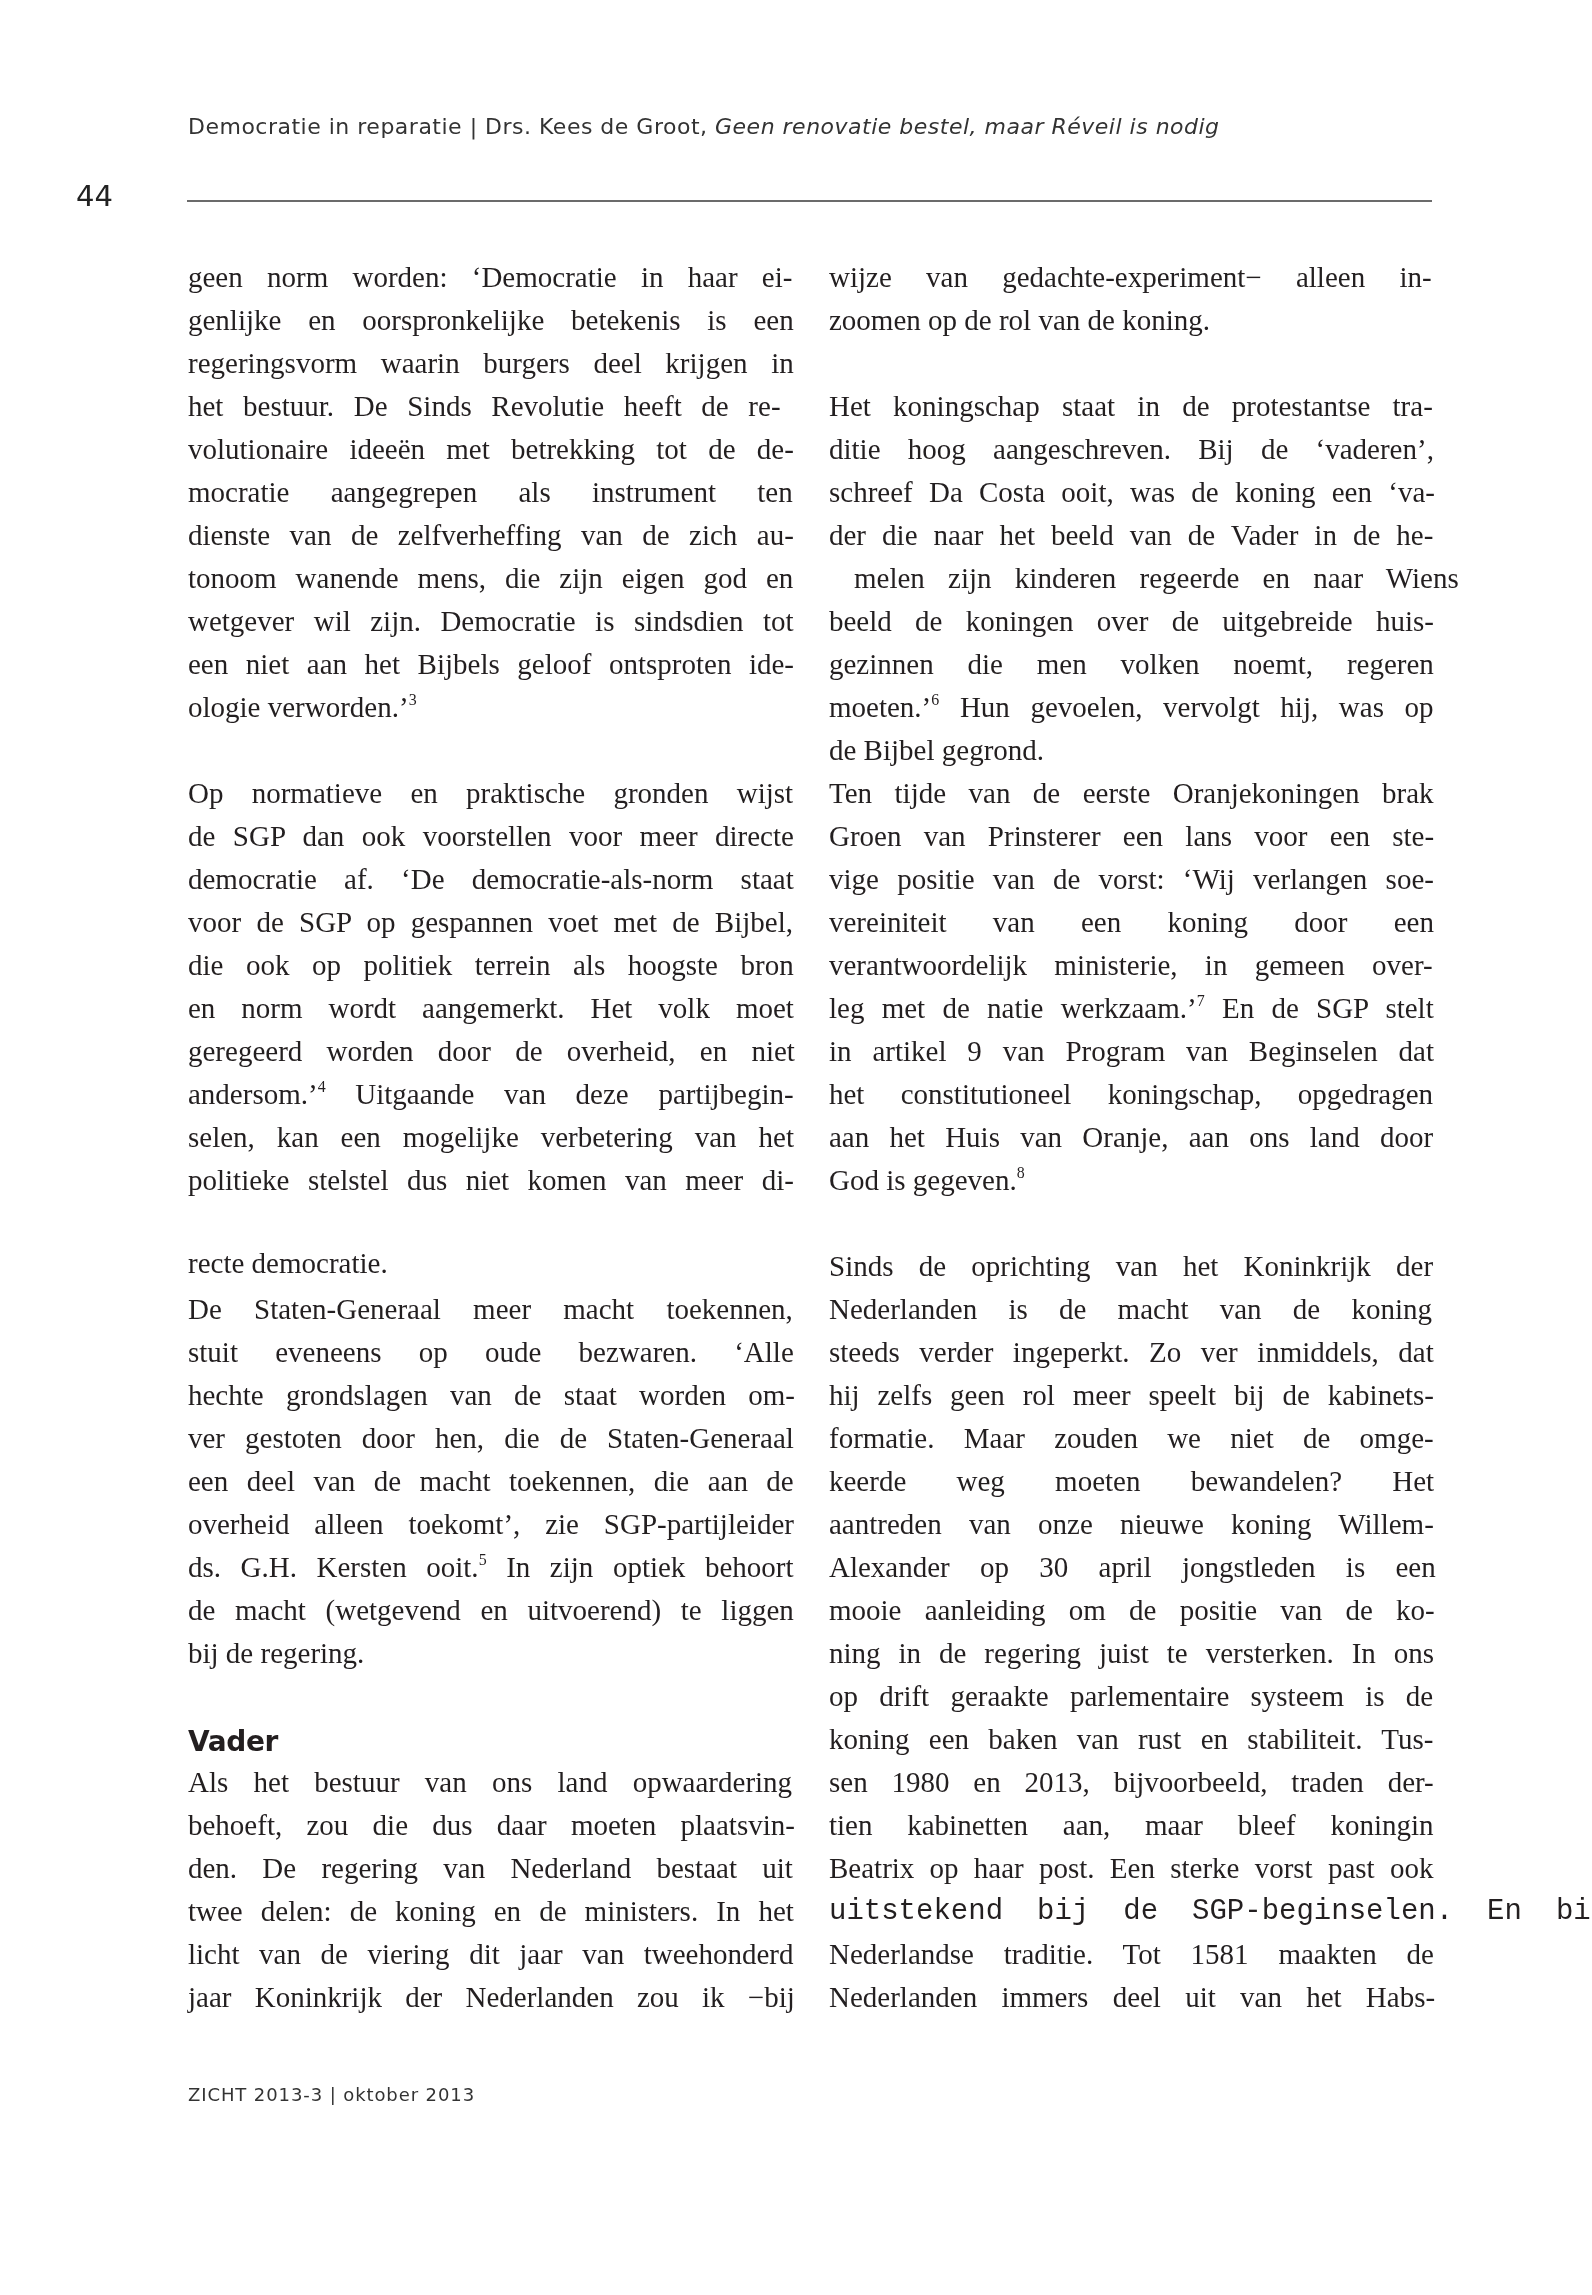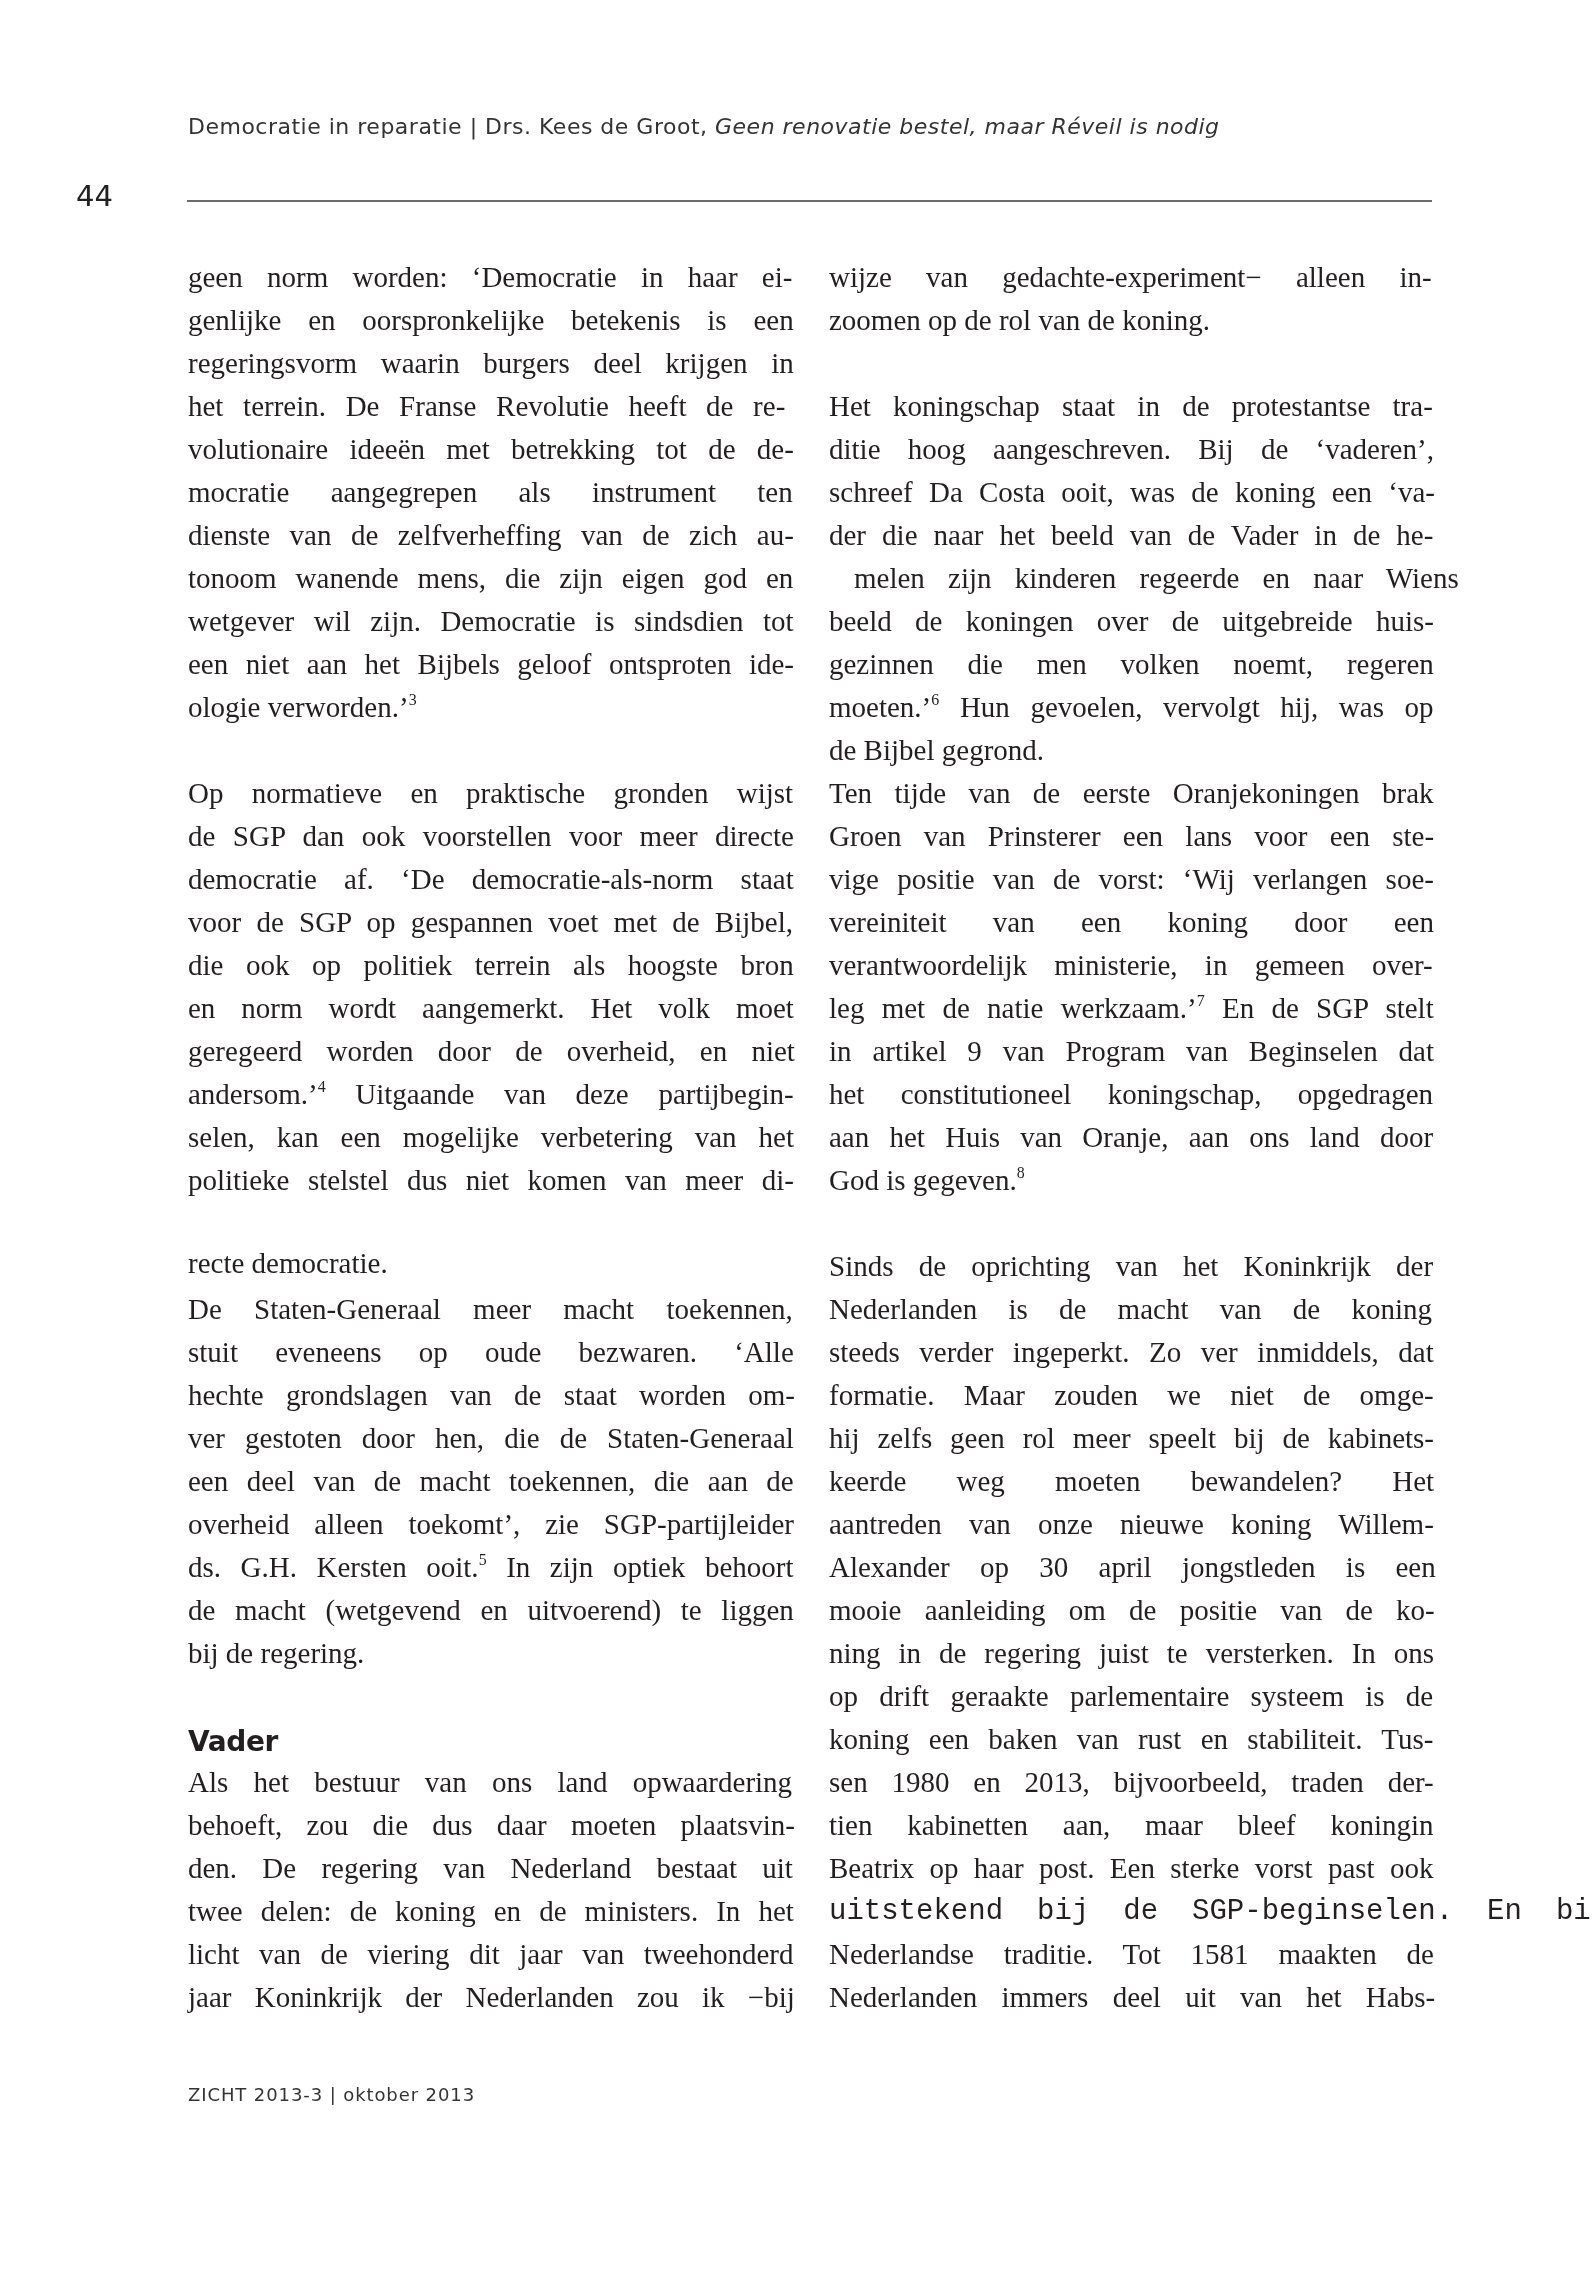--- a/index.html
+++ b/index.html
@@ -47,21 +47,21 @@
 </div>
 
 <div class="page-num">44</div>
 <div class="head-rule"></div>
 
 <div class="col left">
     <div>
       <span class="line" style="white-space: nowrap;"><span style="display: inline-block; white-space: nowrap; word-spacing: 17px;"><span>geen norm worden: ‘Democratie in haar ei-</span></span></span>
       <span class="line" style="white-space: nowrap;"><span style="display: inline-block; white-space: nowrap; word-spacing: 19.5px;"><span>genlijke en oorspronkelijke betekenis is een</span></span></span>
       <span class="line" style="white-space: nowrap;"><span style="display: inline-block; white-space: nowrap; word-spacing: 16.4px;"><span>regeringsvorm waarin burgers deel krijgen in</span></span></span>
-      <span class="line" style="white-space: nowrap;"><span style="display: inline-block; white-space: nowrap; word-spacing: 12.4px;"><span>het terrein. De Franse Revolutie heeft de re-</span></span></span>
+      <span class="line" style="white-space: nowrap;"><span style="display: inline-block; white-space: nowrap; word-spacing: 12.4px;"><span>het bestuur. De Sinds Revolutie heeft de re-</span></span></span>
       <span class="line" style="white-space: nowrap;"><span style="display: inline-block; white-space: nowrap; word-spacing: 14px;"><span>volutionaire ideeën met betrekking tot de de-</span></span></span>
       <span class="line" style="white-space: nowrap;"><span style="display: inline-block; white-space: nowrap; word-spacing: 34px;"><span>mocratie aangegrepen als instrument ten</span></span></span>
       <span class="line" style="white-space: nowrap;"><span style="display: inline-block; white-space: nowrap; word-spacing: 12.2px;"><span>dienste van de zelfverheffing van de zich au-</span></span></span>
       <span class="line" style="white-space: nowrap;"><span style="display: inline-block; white-space: nowrap; word-spacing: 11.7px;"><span>tonoom wanende mens, die zijn eigen god en</span></span></span>
       <span class="line" style="white-space: nowrap;"><span style="display: inline-block; white-space: nowrap; word-spacing: 12.2px;"><span>wetgever wil zijn. Democratie is sindsdien tot</span></span></span>
       <span class="line" style="white-space: nowrap;"><span style="display: inline-block; white-space: nowrap; word-spacing: 10.3px;"><span>een niet aan het Bijbels geloof ontsproten ide-</span></span></span>
       <span class="line last" style="white-space: nowrap;"><span style="display: inline-block; white-space: nowrap;"><span>ologie verworden.’</span><sup>3</sup></span></span>
     </div>
     <span class="blank"></span>
     <div>
@@ -127,22 +127,22 @@
       <span class="line" style="white-space: nowrap;"><span style="display: inline-block; white-space: nowrap; word-spacing: 13.6px;"><span>in artikel 9 van Program van Beginselen dat</span></span></span>
       <span class="line" style="white-space: nowrap;"><span style="display: inline-block; white-space: nowrap; word-spacing: 29px;"><span>het constitutioneel koningschap, opgedragen</span></span></span>
       <span class="line" style="white-space: nowrap;"><span style="display: inline-block; white-space: nowrap; word-spacing: 13px;"><span>aan het Huis van Oranje, aan ons land door</span></span></span>
       <span class="line last" style="white-space: nowrap;"><span style="display: inline-block; white-space: nowrap;"><span>God is gegeven.</span><sup>8</sup></span></span>
     </div>
     <span class="blank"></span>
     <div>
       <span class="line" style="white-space: nowrap;"><span style="display: inline-block; white-space: nowrap; word-spacing: 18px;"><span>Sinds de oprichting van het Koninkrijk der</span></span></span>
       <span class="line" style="white-space: nowrap;"><span style="display: inline-block; white-space: nowrap; word-spacing: 24px;"><span>Nederlanden is de macht van de koning</span></span></span>
       <span class="line" style="white-space: nowrap;"><span style="display: inline-block; white-space: nowrap; word-spacing: 12.2px;"><span>steeds verder ingeperkt. Zo ver inmiddels, dat</span></span></span>
+      <span class="line" style="white-space: nowrap;"><span style="display: inline-block; white-space: nowrap; word-spacing: 10.6px;"><span>hij zelfs geen rol meer speelt bij de kabinets-</span></span></span>
       <span class="line" style="white-space: nowrap;"><span style="display: inline-block; white-space: nowrap; word-spacing: 22px;"><span>formatie. Maar zouden we niet de omge-</span></span></span>
-      <span class="line" style="white-space: nowrap;"><span style="display: inline-block; white-space: nowrap; word-spacing: 10.6px;"><span>hij zelfs geen rol meer speelt bij de kabinets-</span></span></span>
       <span class="line" style="white-space: nowrap;"><span style="display: inline-block; white-space: nowrap; word-spacing: 43px;"><span>keerde weg moeten bewandelen? Het</span></span></span>
       <span class="line" style="white-space: nowrap;"><span style="display: inline-block; white-space: nowrap; word-spacing: 20px;"><span>aantreden van onze nieuwe koning Willem-</span></span></span>
       <span class="line" style="white-space: nowrap;"><span style="display: inline-block; white-space: nowrap; word-spacing: 23px;"><span>Alexander op 30 april jongstleden is een</span></span></span>
       <span class="line" style="white-space: nowrap;"><span style="display: inline-block; white-space: nowrap; word-spacing: 16px;"><span>mooie aanleiding om de positie van de ko-</span></span></span>
       <span class="line" style="white-space: nowrap;"><span style="display: inline-block; white-space: nowrap; word-spacing: 10.7px;"><span>ning in de regering juist te versterken. In ons</span></span></span>
       <span class="line" style="white-space: nowrap;"><span style="display: inline-block; white-space: nowrap; word-spacing: 14px;"><span>op drift geraakte parlementaire systeem is de</span></span></span>
       <span class="line" style="white-space: nowrap;"><span style="display: inline-block; white-space: nowrap; word-spacing: 12px;"><span>koning een baken van rust en stabiliteit. Tus-</span></span></span>
       <span class="line" style="white-space: nowrap;"><span style="display: inline-block; white-space: nowrap; word-spacing: 16.6px;"><span>sen 1980 en 2013, bijvoorbeeld, traden der-</span></span></span>
       <span class="line" style="white-space: nowrap;"><span style="display: inline-block; white-space: nowrap; word-spacing: 27.5px;"><span>tien kabinetten aan, maar bleef koningin</span></span></span>
       <span class="line" style="white-space: nowrap;"><span style="display: inline-block; white-space: nowrap; word-spacing: 8px;"><span>Beatrix op haar post. Een sterke vorst past ook</span></span></span>

